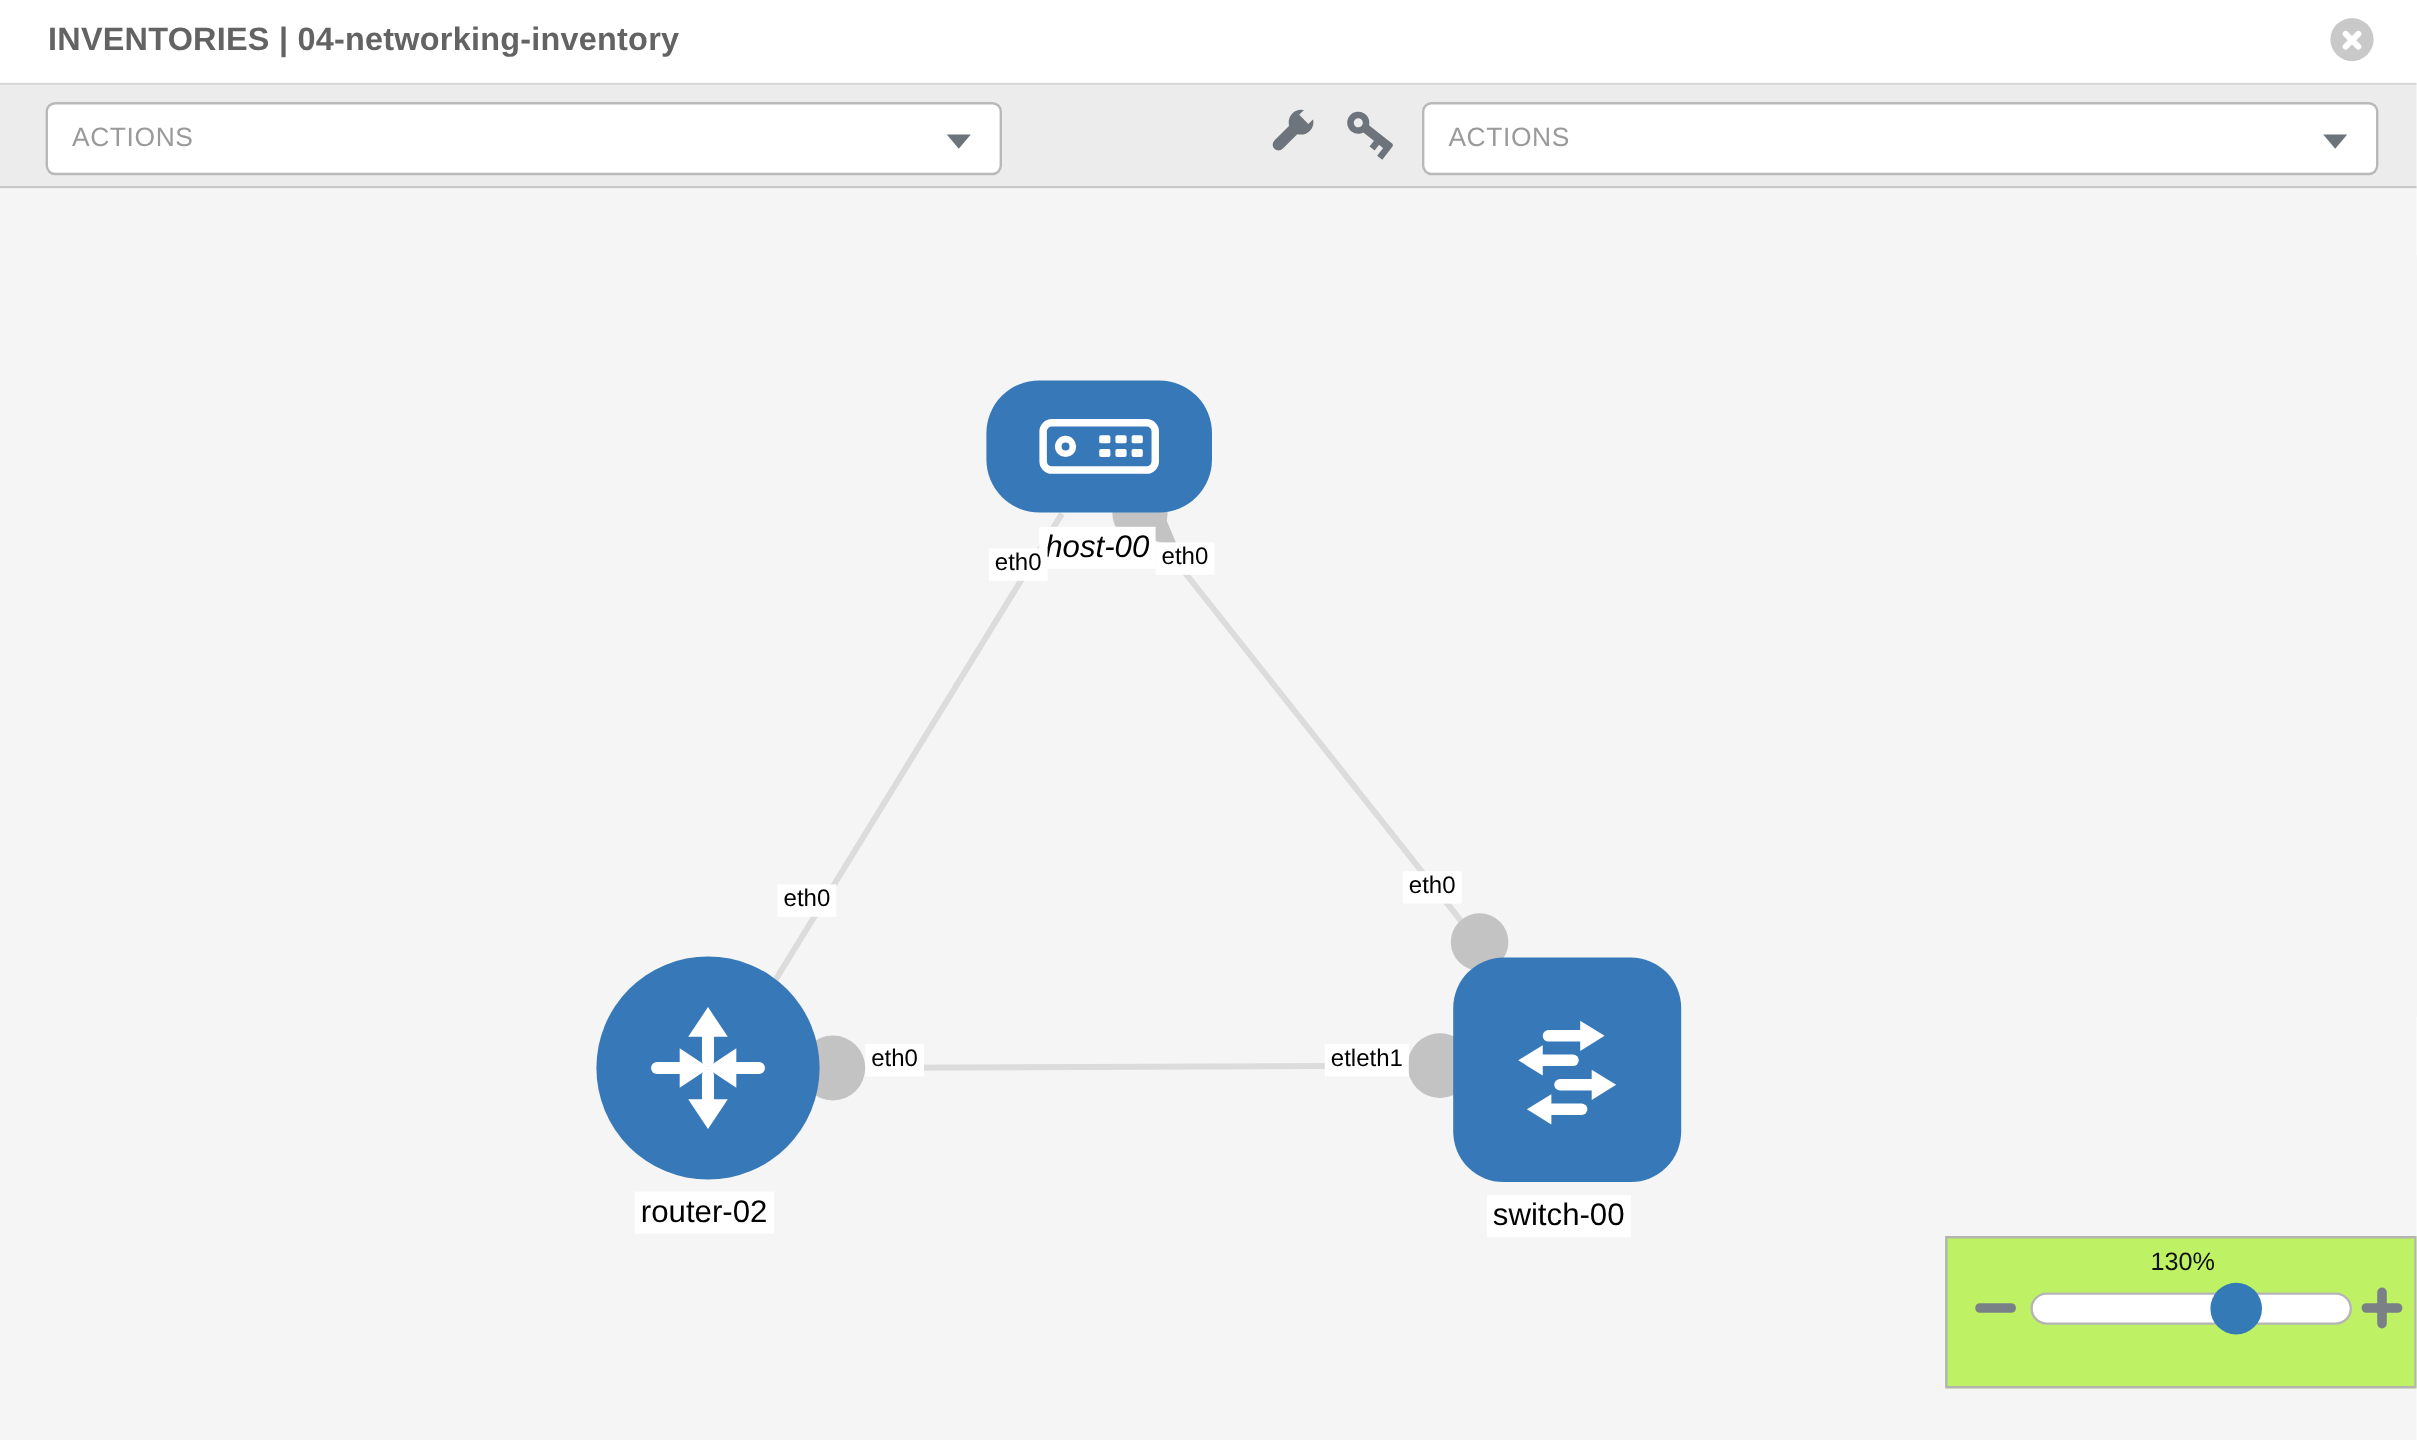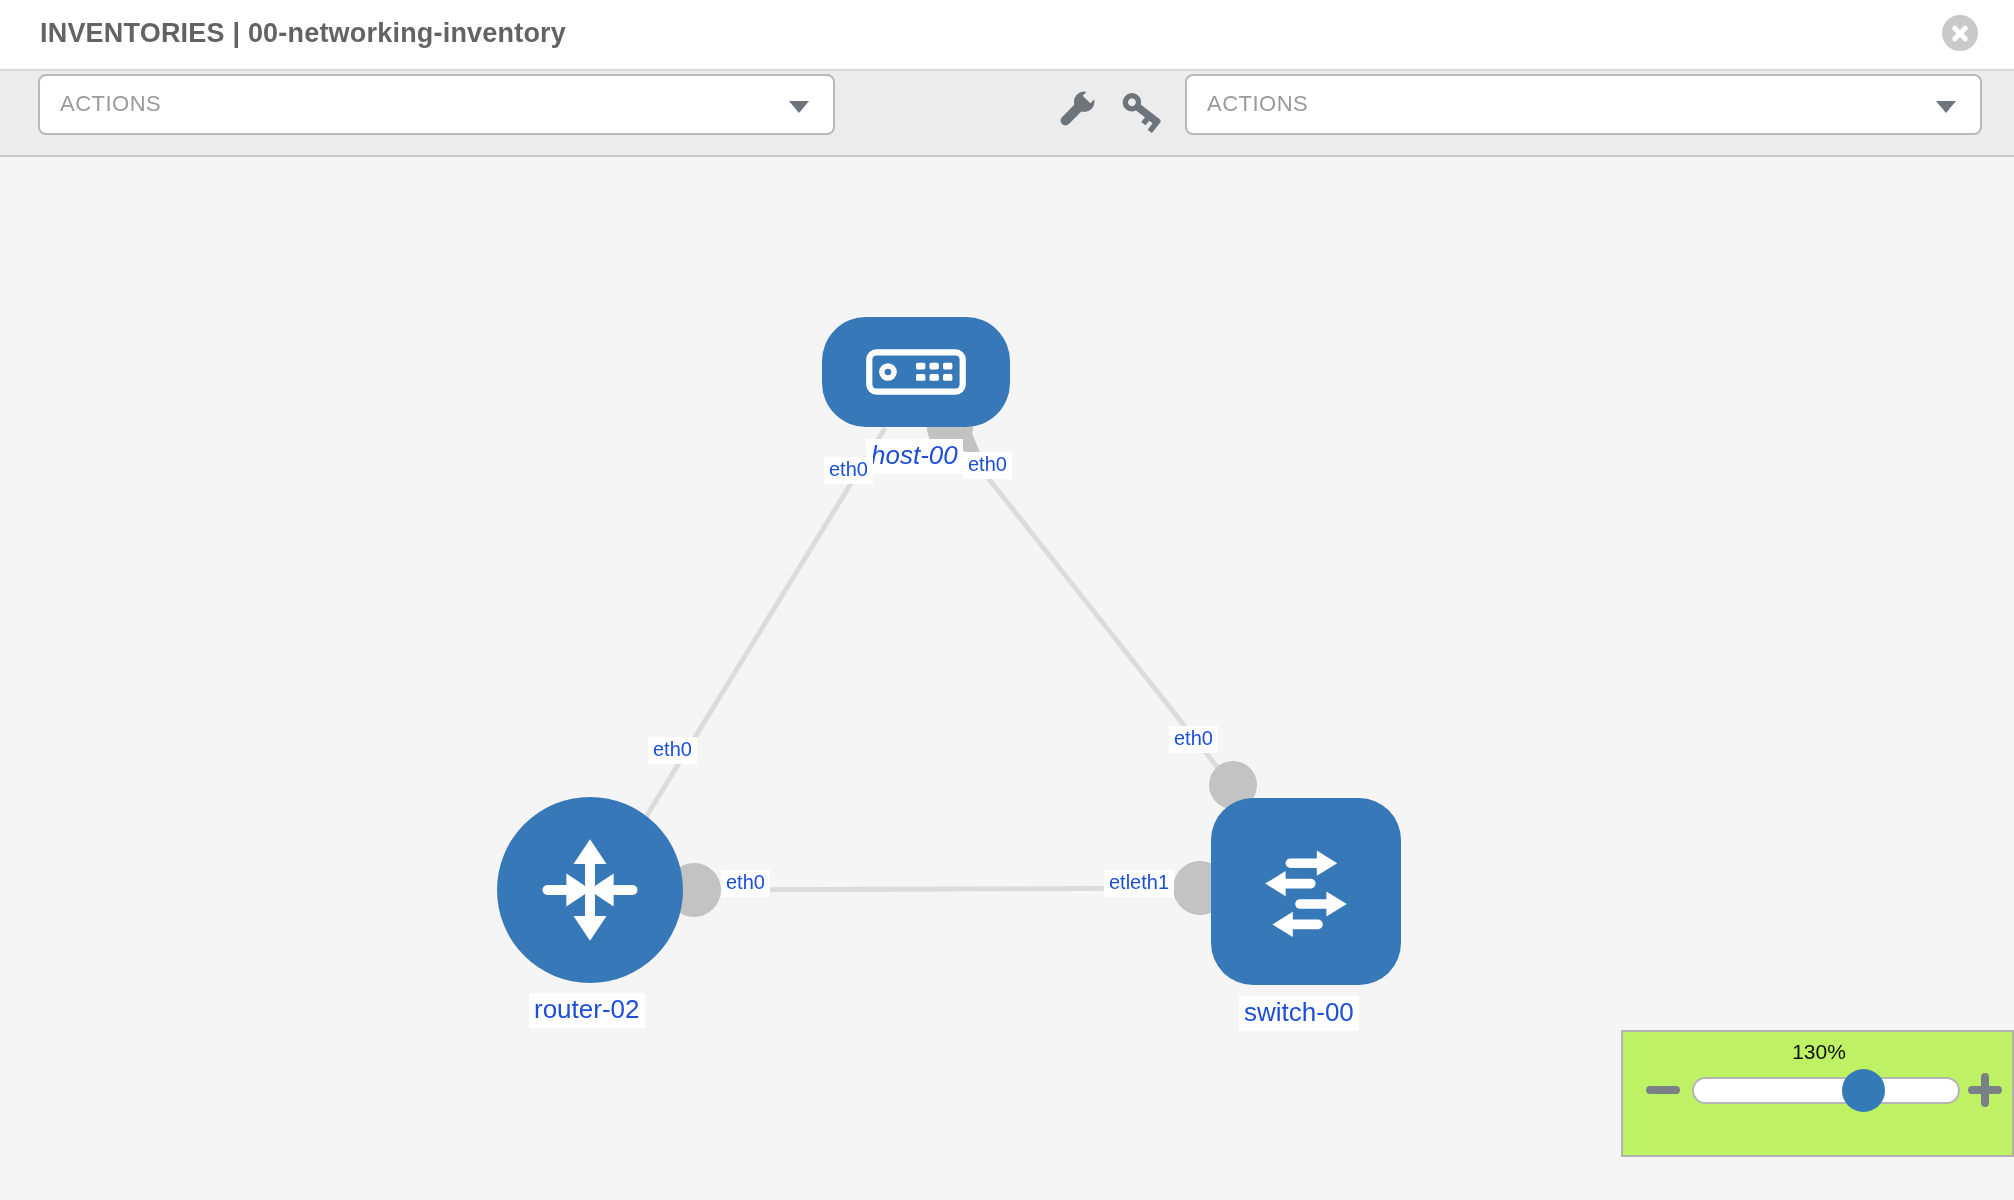--- a/index.html
+++ b/index.html
@@ -14,21 +14,21 @@
   .close-btn{position:absolute;left:1942px;top:15px;width:36px;height:36px;border-radius:50%;
        background:#c9c9c9;cursor:pointer;}
   .close-btn .bar{position:absolute;left:8px;top:15.5px;width:20px;height:5px;border-radius:2.5px;
        background:#fff;}
   .close-btn .bar.b1{transform:rotate(45deg);}
   .close-btn .bar.b2{transform:rotate(-45deg);}
 
   
   .tb{position:absolute;left:0;top:71px;width:2014px;height:86px;background:#ececec;
       border-bottom:2px solid #c8c8c8;box-sizing:border-box;}
-  .select{position:absolute;top:3px;height:61px;background:#fff;border:2px solid #b9b9b9;
+  .select{position:absolute;top:14px;height:61px;background:#fff;border:2px solid #b9b9b9;
       border-radius:8px;box-sizing:border-box;cursor:pointer;}
   .select .ph{position:absolute;left:20px;top:15px;font-size:22px;color:#9a9a9a;letter-spacing:.5px;}
   .caret{position:absolute;right:24px;top:25px;width:0;height:0;
       border-left:10px solid transparent;border-right:10px solid transparent;
       border-top:12px solid #6d747b;}
   .sel-actions{left:38px;width:797px;}
   .sel-search{left:1185px;width:797px;}
   .tb-icon{position:absolute;top:14px;width:52px;height:52px;cursor:pointer;}
   .tb-icon.wrench{left:1049px;}
   .tb-icon.key{left:1117px;}
@@ -39,21 +39,21 @@
   .edges{position:absolute;left:0;top:0;}
 
   .node{position:absolute;background:#3779b8;cursor:pointer;}
   .node-host{left:822px;top:160px;width:188px;height:110px;border-radius:44px;
       display:flex;align-items:center;justify-content:center;}
   .node-router{left:497px;top:640px;width:186px;height:186px;border-radius:50%;
       display:flex;align-items:center;justify-content:center;}
   .node-switch{left:1211px;top:641px;width:190px;height:187px;border-radius:42px;
       display:flex;align-items:center;justify-content:center;}
 
-  .lbl{position:absolute;background:#fff;color:#1d4ed8;padding:1px 5px 3px 5px;white-space:nowrap;}
+  .lbl{position:absolute;background:#fff;color:#000000;padding:1px 5px 3px 5px;white-space:nowrap;}
   .lbl-node{font-size:26px;}
   .lbl-if{font-size:20px;}
 
   
   .zoom-panel{position:absolute;left:1621px;top:873px;width:393px;height:127px;background:#bef264;
       border:2px solid #b3b3b3;box-sizing:border-box;}
   .zoom-value{position:absolute;left:76px;top:8px;width:240px;text-align:center;
       font-size:21px;color:#111;}
   .zoom-minus{position:absolute;left:23px;top:54px;width:34px;height:8px;border-radius:4px;
       background:#798086;cursor:pointer;}
@@ -66,21 +66,21 @@
   .zoom-plus-v{position:absolute;left:358px;top:41px;width:8px;height:34px;border-radius:4px;
       background:#798086;}
   .zoom-plus{cursor:pointer;}
 </style>
 </head>
 <body>
 
 <div class="app">
 
   <div class="hdr">
-    <div class="hdr-title">INVENTORIES | 00-networking-inventory</div>
+    <div class="hdr-title">INVENTORIES | 04-networking-inventory</div>
     <div class="close-btn">
       <div class="bar b1"></div>
       <div class="bar b2"></div>
     </div>
   </div>
 
   <div class="tb">
     <div class="select sel-actions">
       <div class="ph">ACTIONS</div>
       <div class="caret"></div>

